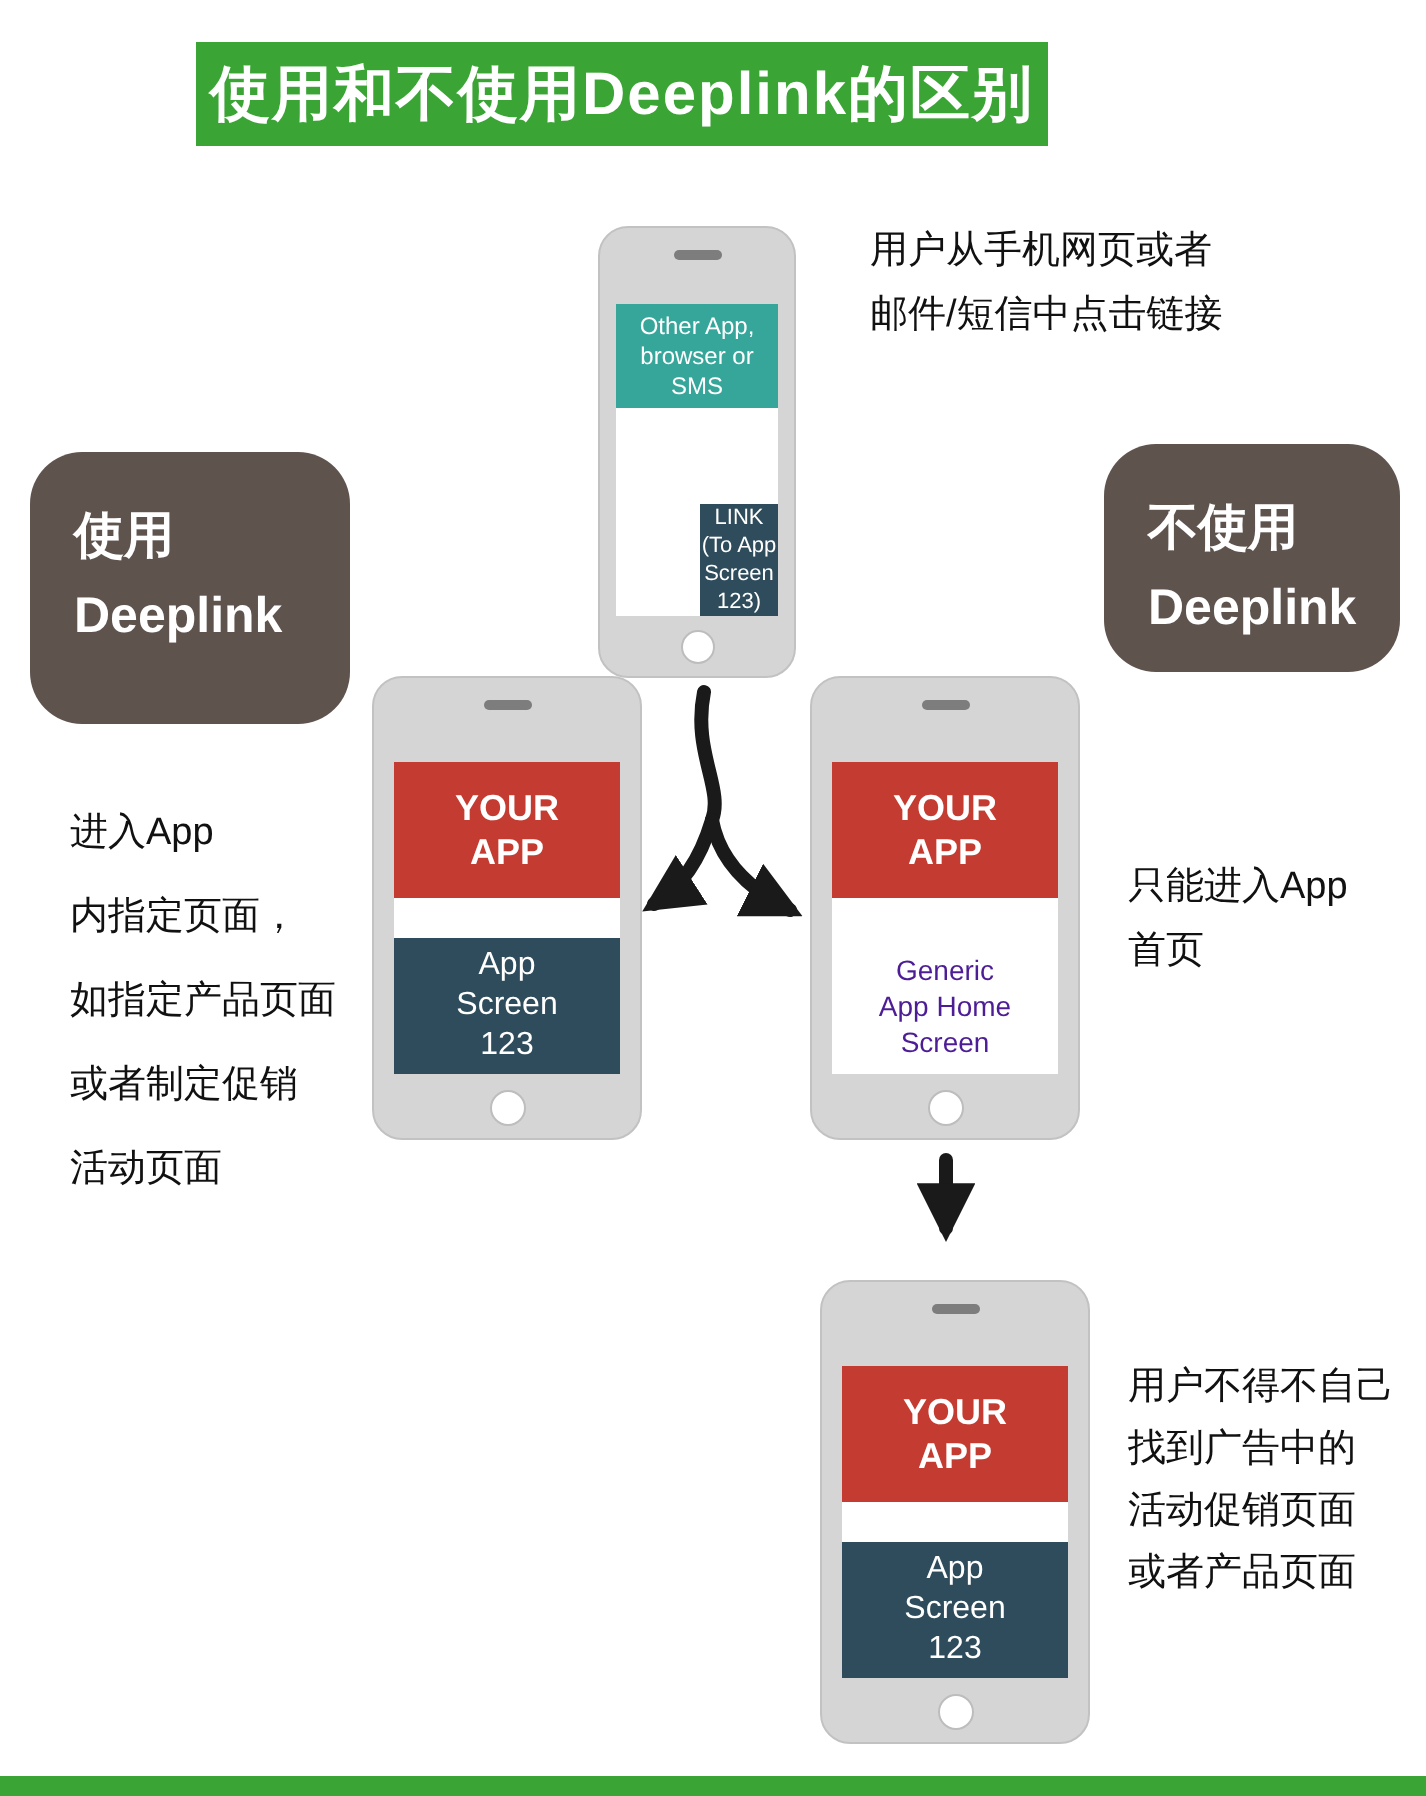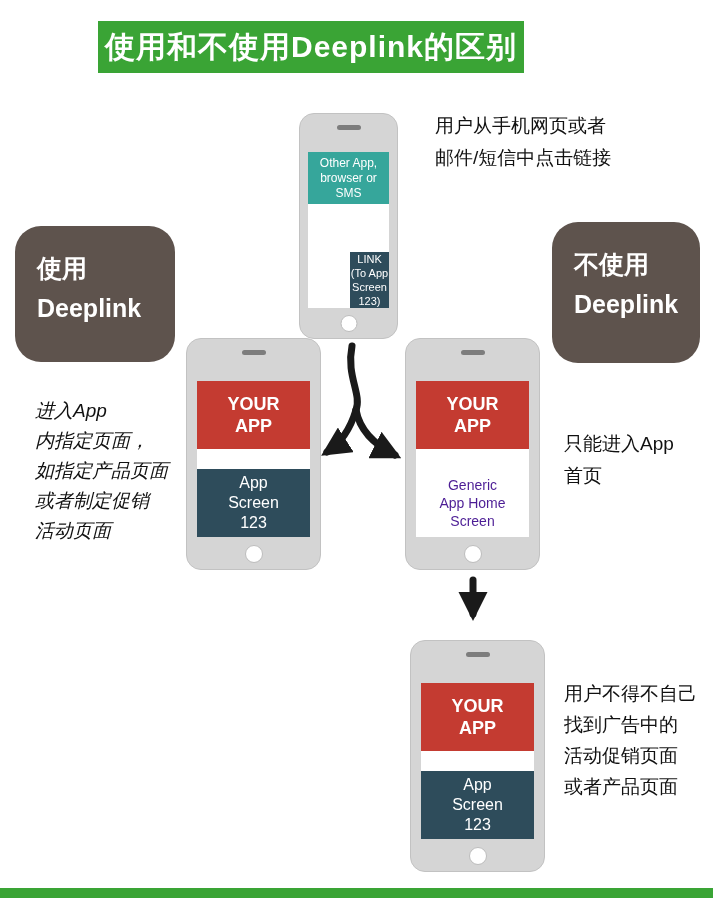--- a/index.html
+++ b/index.html
@@ -38,26 +38,26 @@
   .box-white{ background:#ffffff; color:#4c1d95; font-size:14px; line-height:18px; }
 
   .phone-left   { left:186px; top:338px; }
   .phone-right  { left:405px; top:338px; }
   .phone-bottom { left:410px; top:640px; }
 
   
   .bubble { position:absolute; background:#5e534d; border-radius:26px; color:#ffffff;
             font-weight:bold; font-size:25px; line-height:40px; padding:22px 22px; }
   .bubble-left  { left:15px;  top:226px; width:160px; height:136px; }
-  .bubble-right { left:552px; top:222px; width:148px; height:141px; }
+  .bubble-right { left:552px; top:222px; width:148px; height:114px; }
 
   
   .note { position:absolute; color:#111111; font-size:19px; line-height:32px; white-space:pre-line; }
   .note-top    { left:435px; top:110px; }
-  .note-left   { left:35px;  top:396px; line-height:30px;font-style:italic; }
+  .note-left   { left:35px;  top:396px; line-height:42px; }
   .note-right  { left:564px; top:428px; }
   .note-bottom { left:564px; top:678px; line-height:31px; }
 
   
   .arrows { position:absolute; left:0; top:0; width:713px; height:898px; pointer-events:none; }
 </style>
 </head>
 <body>
 
 <div class="canvas">

